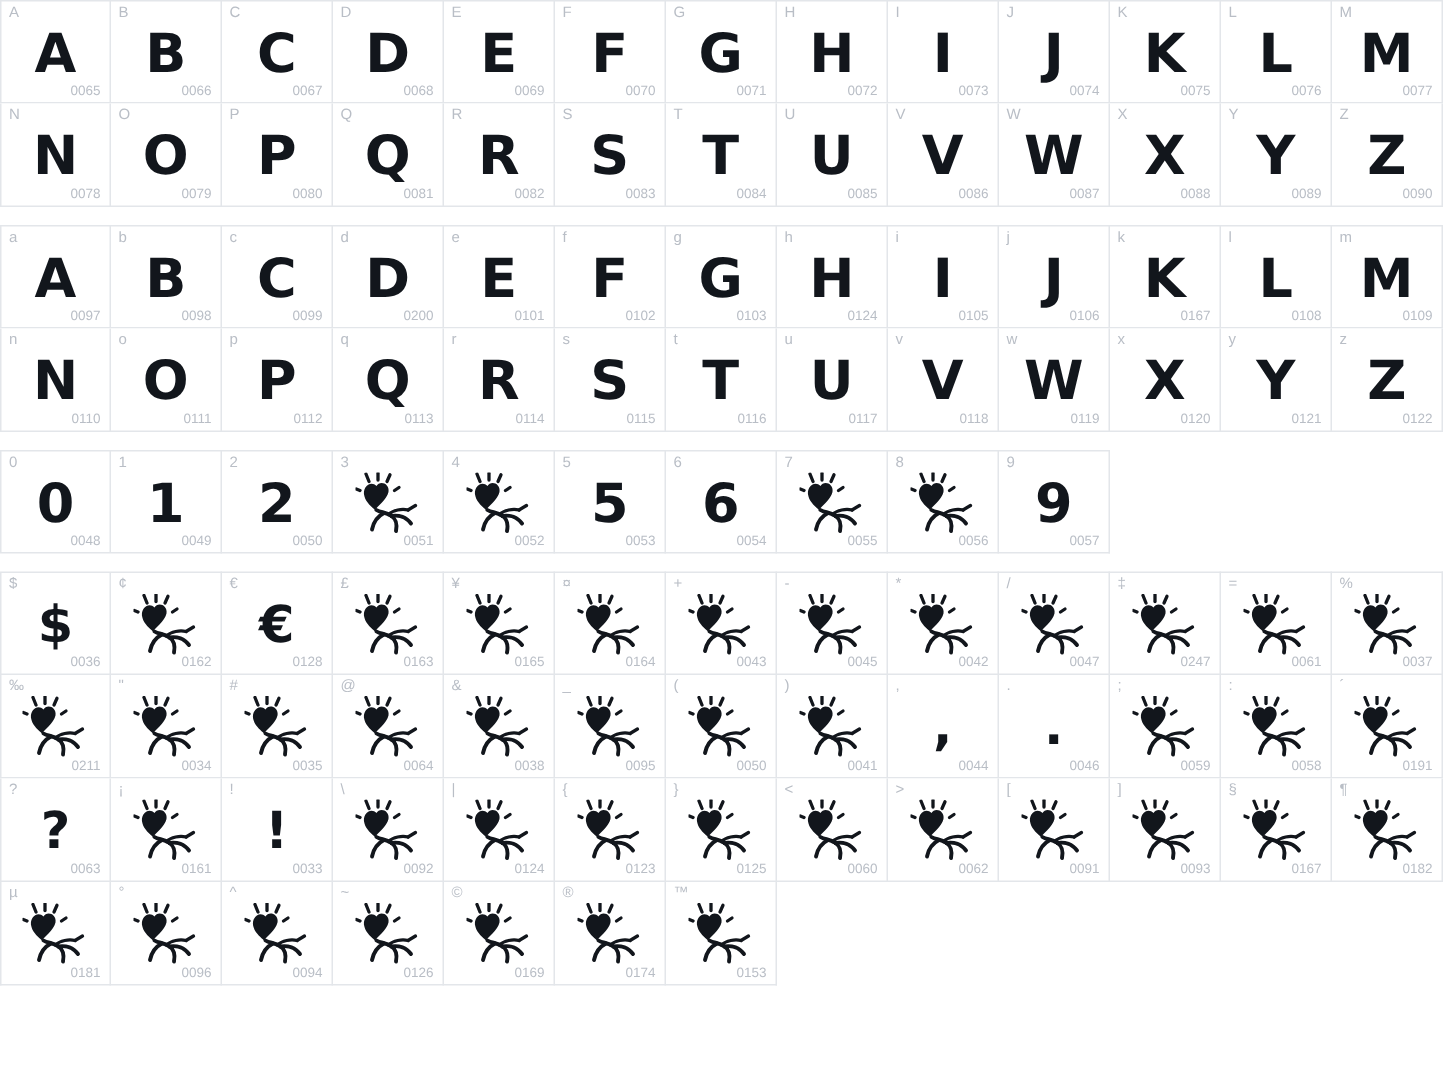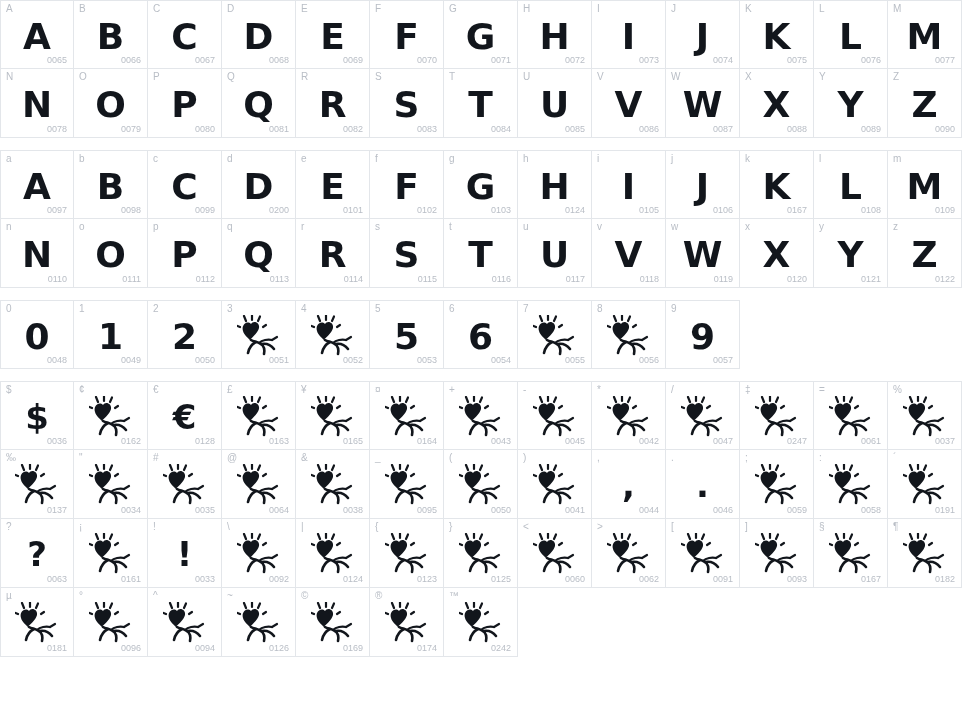--- a/index.html
+++ b/index.html
@@ -759,21 +759,21 @@
       <path d="M26 12 L29 10"></path>
       <path d="M14 25 C17 27, 20 26, 24 29" stroke-width="2.6"></path>
       <path d="M24 29 C27 31, 28 34, 27 39" stroke-width="2.6"></path>
       <path d="M24 29 C29 28, 34 30, 37 34" stroke-width="2.6"></path>
       <path d="M19 27 C15 29, 12 33, 11 38" stroke-width="2.6"></path>
       <path d="M22 28 C25 25, 31 24, 35 25" stroke-width="2.2"></path>
       <path d="M35 25 L40 22" stroke-width="2.2"></path>
     </g>
   </svg>
 </div>
-          <span class="code-label">0137</span>
+          <span class="code-label">0211</span>
         </div>
         <div class="cell">
           <span class="char-label">"</span>
           <div class="glyph">
   <svg class="notdef" viewBox="0 0 44 42">
     <g fill="none" stroke="#12161c" stroke-width="2.2" stroke-linecap="round" stroke-linejoin="round">
       <path d="M6 16 C4 10, 10 5, 14 9 C16 5, 23 7, 22 13 C21 18, 14 23, 13 25 C11 23, 7 20, 6 16 Z" fill="#12161c" stroke="none"></path>
       <path d="M9 6 L7 1"></path>
       <path d="M15 5 L15 0.5"></path>
       <path d="M21 6 L23 1.5"></path>
@@ -1399,21 +1399,21 @@
       <path d="M26 12 L29 10"></path>
       <path d="M14 25 C17 27, 20 26, 24 29" stroke-width="2.6"></path>
       <path d="M24 29 C27 31, 28 34, 27 39" stroke-width="2.6"></path>
       <path d="M24 29 C29 28, 34 30, 37 34" stroke-width="2.6"></path>
       <path d="M19 27 C15 29, 12 33, 11 38" stroke-width="2.6"></path>
       <path d="M22 28 C25 25, 31 24, 35 25" stroke-width="2.2"></path>
       <path d="M35 25 L40 22" stroke-width="2.2"></path>
     </g>
   </svg>
 </div>
-          <span class="code-label">0242</span>
+          <span class="code-label">0153</span>
         </div>
         <div class="cell empty"></div>
         <div class="cell empty"></div>
         <div class="cell empty"></div>
         <div class="cell empty"></div>
         <div class="cell empty"></div>
         <div class="cell empty"></div>
       </div>
     </div>
   </div>

